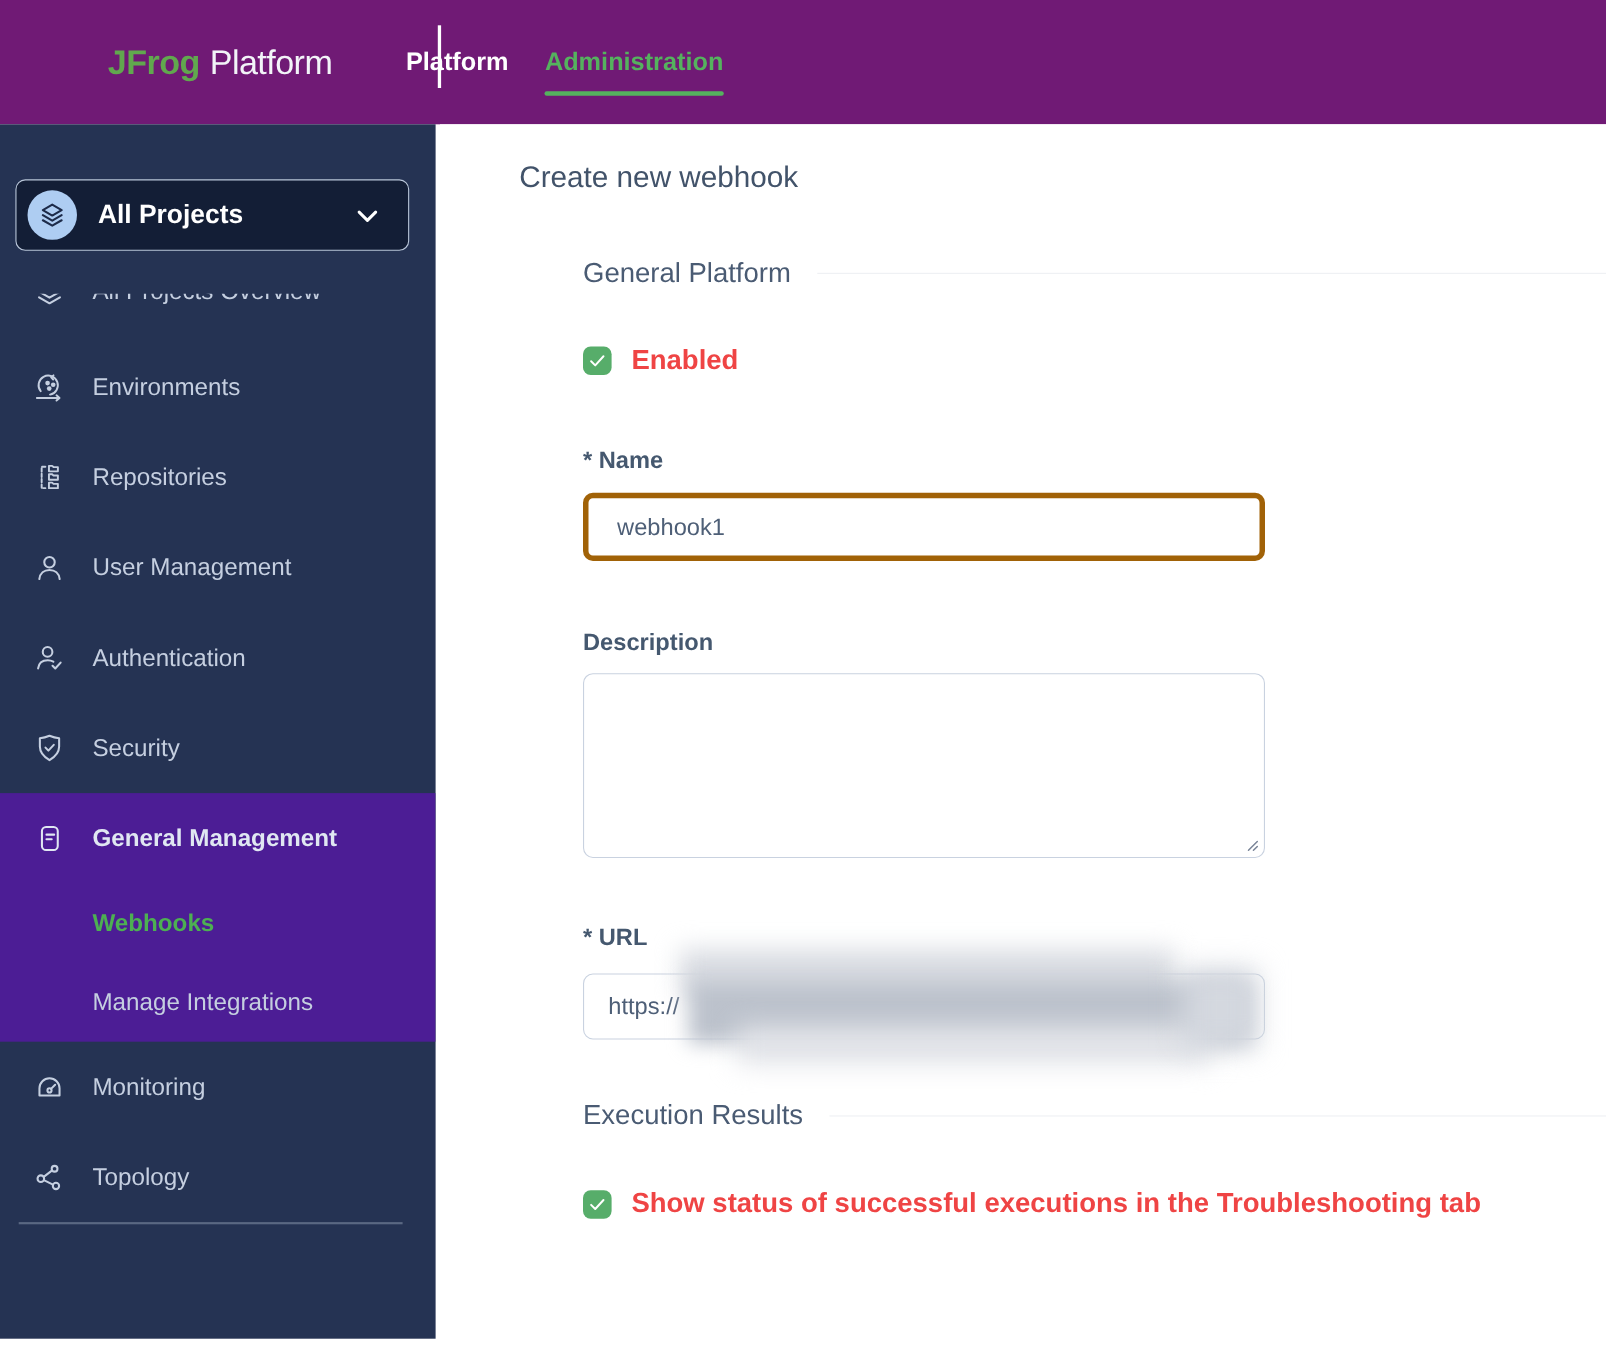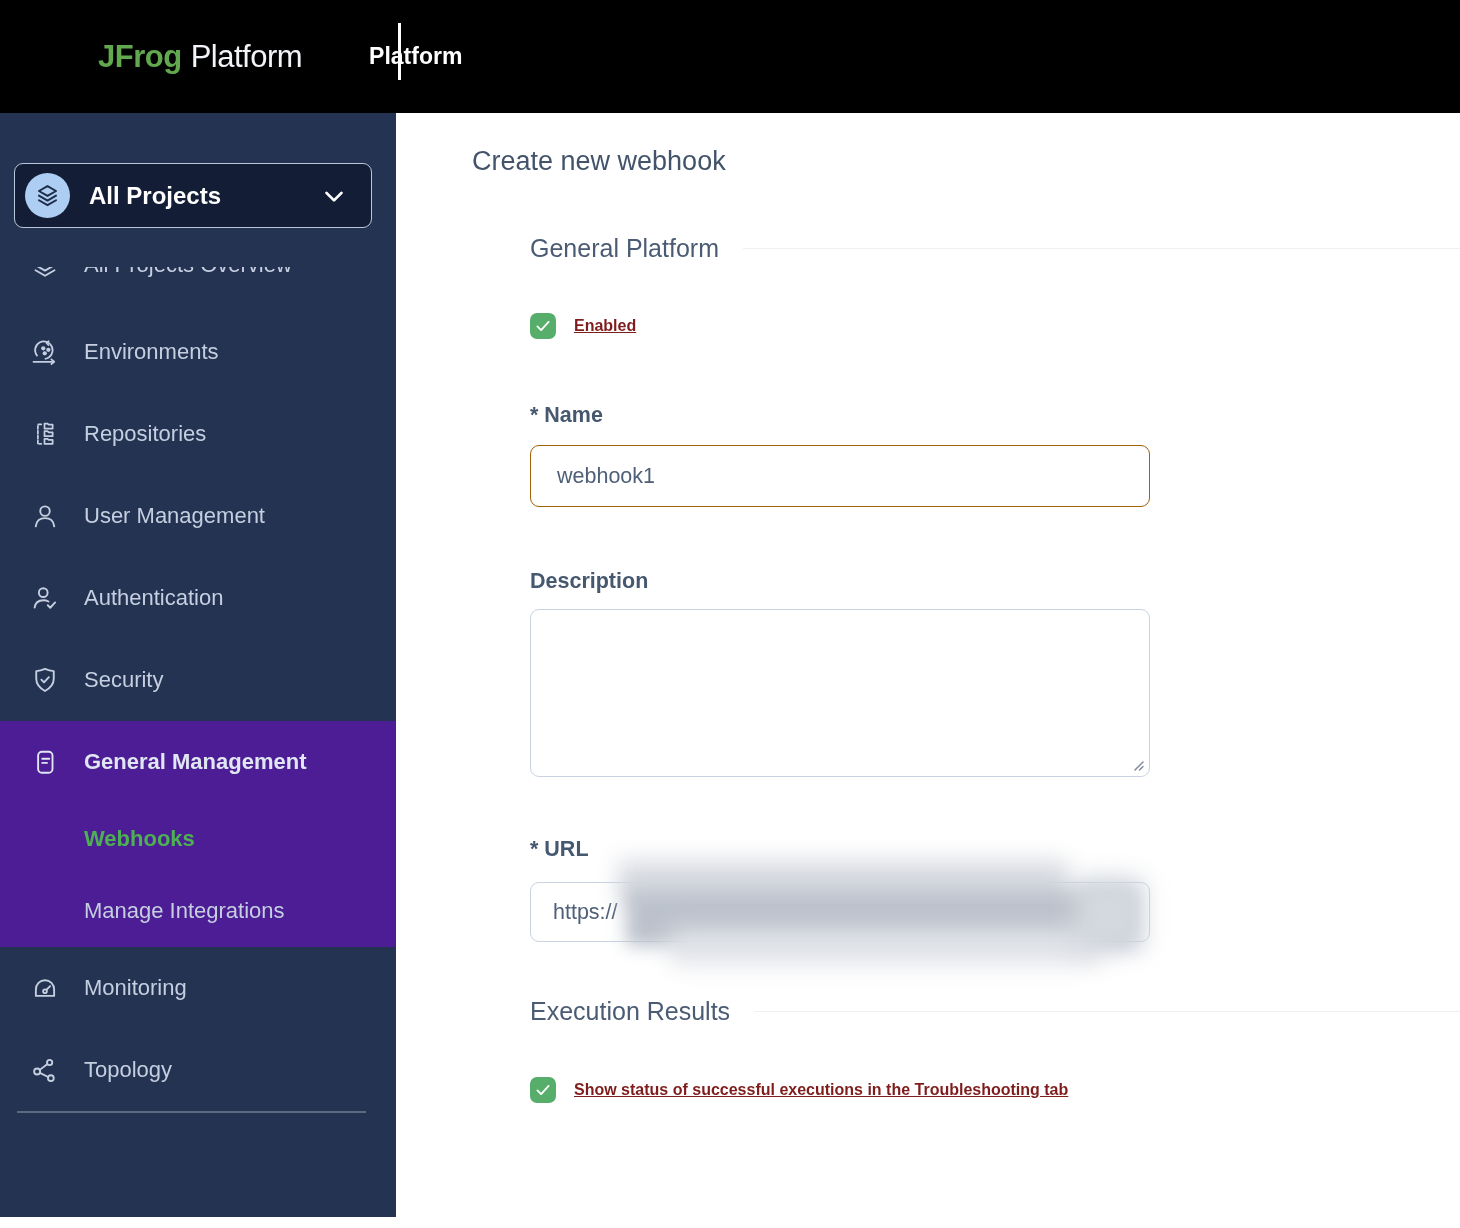--- a/index.html
+++ b/index.html
@@ -7,21 +7,21 @@
   body {
     font-family: "Liberation Sans", sans-serif;
     background: #ffffff;
     overflow: hidden;
   }
   .app { position: relative; width: 1460px; height: 1228px; }
 
   
   .header {
     position: absolute; top: 0; left: 0; right: 0; height: 113px;
-    background: #000000;
+    background: #701a75;
     display: flex; align-items: center;
   }
   .logo { display: flex; align-items: baseline; margin-left: 98px; gap: 9px; }
   .logo-brand { color: #61a84e; font-size: 31px; font-weight: 700; letter-spacing: -0.5px; }
   .logo-product { color: #f2f4f8; font-size: 31px; font-weight: 400; letter-spacing: -0.5px; }
   .header-divider {
     position: absolute; left: 398px; top: 23px; width: 3px; height: 57px;
     background: #ffffff;
   }
   .header-tabs { display: flex; margin-left: 67px; gap: 33px; height: 113px; align-items: center; }
@@ -76,29 +76,29 @@
   .form { margin-left: 58px; }
   .section-head { display: flex; align-items: center; margin-top: 53px; }
   .section-title { font-size: 25px; font-weight: 400; color: #4a5b73; line-height: 32px; white-space: nowrap; }
   .section-rule { flex: 1; height: 1px; background: #eef0f3; margin-left: 24px; }
 
   .check-row { display: flex; align-items: center; margin-top: 49px; }
   .checkbox {
     width: 26px; height: 26px; border-radius: 7px; background: #57ad6a;
     display: flex; align-items: center; justify-content: center; flex: none; cursor: pointer;
   }
-  .check-label { font-size: 16px; font-weight: 700; color: #7f1d1d; margin-left: 18px; text-decoration: underline; }
+  .check-label { font-size: 25px; font-weight: 700; color: #ef4444; margin-left: 18px; }
 
   .field-label { margin-top: 63px; font-size: 21.5px; font-weight: 700; color: #45586f; line-height: 26px; }
   .field-label.desc { margin-top: 61px; }
   .field-label.url { margin-top: 59px; }
 
   .text-input {
     display: block; margin-top: 17px; width: 620px; height: 62px;
-    border: 1px solid #a16207; border-radius: 9px; padding: 0 0 0 26px;
+    border: 5px solid #a16207; border-radius: 9px; padding: 0 0 0 26px;
     font-family: "Liberation Sans", sans-serif; font-size: 21.5px; color: #4e5f77;
     outline: none; background: #ffffff;
   }
   .textarea-wrap { position: relative; width: 620px; margin-top: 15px; }
   .text-area {
     display: block; width: 620px; height: 168px; resize: none;
     border: 1px solid #c9d2e0; border-radius: 9px; padding: 14px 20px;
     font-family: "Liberation Sans", sans-serif; font-size: 21.5px; color: #4e5f77;
     outline: none; background: #ffffff;
   }
@@ -134,20 +134,21 @@
 <div class="app">
 
   <div class="header">
     <div class="logo">
       <span class="logo-brand">JFrog</span>
       <span class="logo-product">Platform</span>
     </div>
     <div class="header-divider"></div>
     <div class="header-tabs">
       <div class="header-tab">Platform</div>
+      <div class="header-tab active">Administration</div>
     </div>
   </div>
 
   <div class="sidebar">
 
     <div class="project-btn">
       <span class="project-circle">
         <svg width="27" height="27" viewBox="0 0 24 24" fill="none" stroke="#1d2b49" stroke-width="1.7" stroke-linejoin="round" stroke-linecap="round">
           <path d="M12 3.6 19.6 8 12 12.4 4.4 8Z"></path>
           <path d="M4.4 12.1 12 16.5l7.6-4.4"></path>

